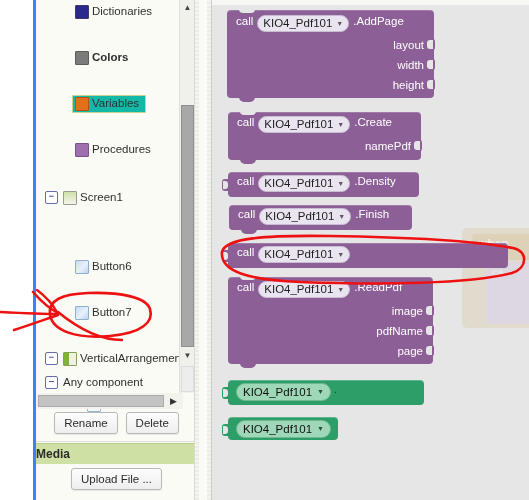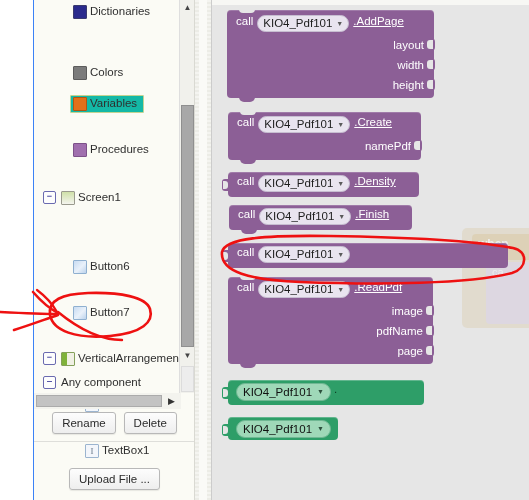--- a/index.html
+++ b/index.html
@@ -7,21 +7,21 @@
     width:529px;height:500px;overflow:hidden;
     background:#ffffff;
     font-family:"Liberation Sans", sans-serif;
     position:relative;
   }
   #root{position:absolute;left:0;top:0;width:529px;height:500px;overflow:hidden;background:#fff;}
 
   
   .left-panel{
     position:absolute;left:33px;top:0;width:162px;height:500px;
-    background:#fbfbf5;border-left:1px solid #3b82f6;border-right:1px solid #d9d9d2;
+    background:#fbfbf5;border-left:3px solid #3b82f6;border-right:1px solid #d9d9d2;
     box-sizing:border-box;overflow:hidden;
   }
   .tree{position:absolute;left:0;top:0;width:145px;}
   .tree-row{
     position:relative;height:23px;display:flex;align-items:center;
     font-size:11.5px;color:#2f2f2f;white-space:nowrap;
   }
   .tree-row .lbl{padding-left:3px;line-height:1;}
   .tree-row.sel .lblbox{
     background:#14b8a6;border:1px solid #c3d392;padding:1px 6px 1px 2px;border-radius:1px;
@@ -89,21 +89,21 @@
   .canvas-top-pad{position:absolute;left:0;top:0;width:100%;height:5px;background:#f7f7f4;}
 
   
   .blk{position:absolute;box-sizing:border-box;font-size:11.5px;color:#ffffff;}
   .blk .body{
     position:absolute;left:0;top:0;width:100%;height:100%;
     background:#8c5f96;border-radius:4px;box-shadow:inset 0 1px 0 rgba(255,255,255,.18);
   }
   .blk .line{position:absolute;display:flex;align-items:flex-start;height:19px;}
   .blk .kw{color:#ffffff;font-size:11.5px;padding:0 4px 0 0;}
-  .blk .meth{color:#ffffff;font-size:11.5px;padding-left:4px;text-decoration:underline;}
+  .blk .meth{color:#ffffff;font-size:11.5px;padding-left:4px;}
   .dd{
     display:inline-flex;align-items:center;gap:4px;background:#e9e4ef;border:1px solid #c7bed1;
     border-radius:9px;color:#1d1d1d;font-size:11.5px;padding:0px 5px;height:15px;line-height:15px;
   }
   .dd .carat{font-size:7px;color:#5a5a5a;}
   .sock-label{position:absolute;right:10px;color:#fff;font-size:11.5px;text-align:right;height:18px;line-height:18px;}
   .sock{
     position:absolute;right:-1px;width:8px;height:13px;background:#8c5f96;
     border-top-right-radius:4px;border-bottom-right-radius:4px;
   }
@@ -150,21 +150,21 @@
 
     <div class="tree">
 
       <div class="tree-row" style="top:0px;padding-left:36px;">
         <span class="lblbox">
           <span class="ico ico-dict"></span>
           <span class="lbl">Dictionaries</span>
         </span>
       </div>
 
-      <div class="tree-row" style="top:38px;padding-left:36px;">
+      <div class="tree-row" style="top:23px;padding-left:36px;font-weight:bold;">
         <span class="lblbox">
           <span class="ico ico-colors"></span>
           <span class="lbl">Colors</span>
         </span>
       </div>
 
       <div class="tree-row sel" style="top:46px;padding-left:36px;">
         <span class="lblbox">
           <span class="ico ico-vars"></span>
           <span class="lbl">Variables</span>
@@ -242,20 +242,24 @@
       <div class="rarrow">▶</div>
     </div>
 
     <div class="btn-row">
       <button class="gbtn">Rename</button>
       <button class="gbtn">Delete</button>
     </div>
 
     <div class="sep-line"></div>
 
+    <div class="media-bar">
+      <div class="topline"></div>
+      <span>Media</span>
+    </div>
 
     <div class="upload-row">
       <button class="gbtn">Upload File ...</button>
     </div>
   </div>
 
   <div class="gap"></div>
   <div class="gap-inner"></div>
 
   <div class="canvas">

